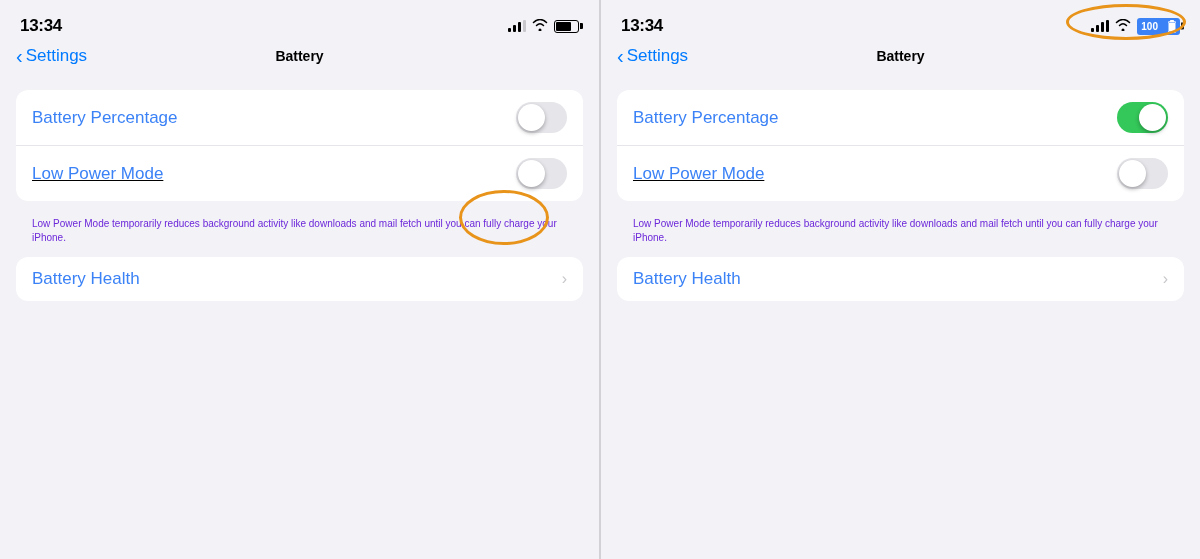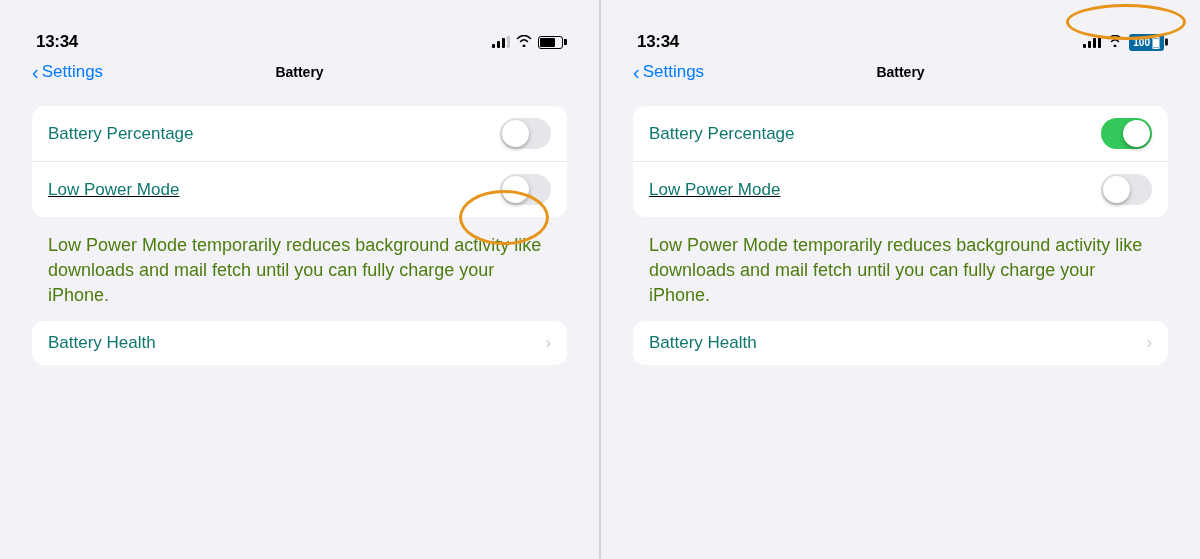--- a/index.html
+++ b/index.html
@@ -11,21 +11,21 @@
       height: 559px;
       display: flex;
       align-items: stretch;
       overflow: hidden;
     }
 
     .phone-panel {
       flex: 1;
       display: flex;
       flex-direction: column;
-      padding: 16px;
+      padding: 0;
       background: #f2f2f7;
       position: relative;
     }
 
     .divider {
       width: 2px;
       background: #d1d1d6;
     }
 
     
@@ -92,30 +92,30 @@
     }
 
     .battery-fill {
       height: 100%;
       background: #000;
       border-radius: 1px;
     }
 
     
     .battery-percent-display {
-      background: #0369a1;
+      background: #3b82f6;
       color: #fff;
       font-size: 10px;
       font-weight: 700;
       padding: 2px 4px;
       border-radius: 3px;
       position: relative;
       display: flex;
       align-items: center;
-      gap: 1px;
+      gap: 9px;
     }
 
     .battery-percent-display::after {
       content: '';
       position: absolute;
       right: -4px;
       top: 50%;
       transform: translateY(-50%);
       width: 3px;
       height: 7px;
@@ -184,21 +184,21 @@
       min-height: 44px;
     }
 
     .settings-row + .settings-row {
       border-top: 0.5px solid #e5e5ea;
       text-decoration: underline;
     }
 
     .settings-label {
       font-size: 17px;
-      color: #0f766e;
+      color: #3b82f6;
     }
 
     
     .toggle {
       width: 51px;
       height: 31px;
       border-radius: 15.5px;
       position: relative;
       cursor: pointer;
       flex-shrink: 0;
@@ -227,22 +227,22 @@
       left: 2px;
     }
 
     .toggle.on .toggle-knob {
       left: 22px;
     }
 
     
     .settings-description {
       padding: 8px 16px 12px;
-      font-size: 18px;
-      color: #4d7c0f;
+      font-size: 10px;
+      color: #6d28d9;
       line-height: 1.4;
     }
 
     
     .settings-row-nav {
       display: flex;
       align-items: center;
       justify-content: space-between;
       padding: 12px 16px;
       min-height: 44px;

